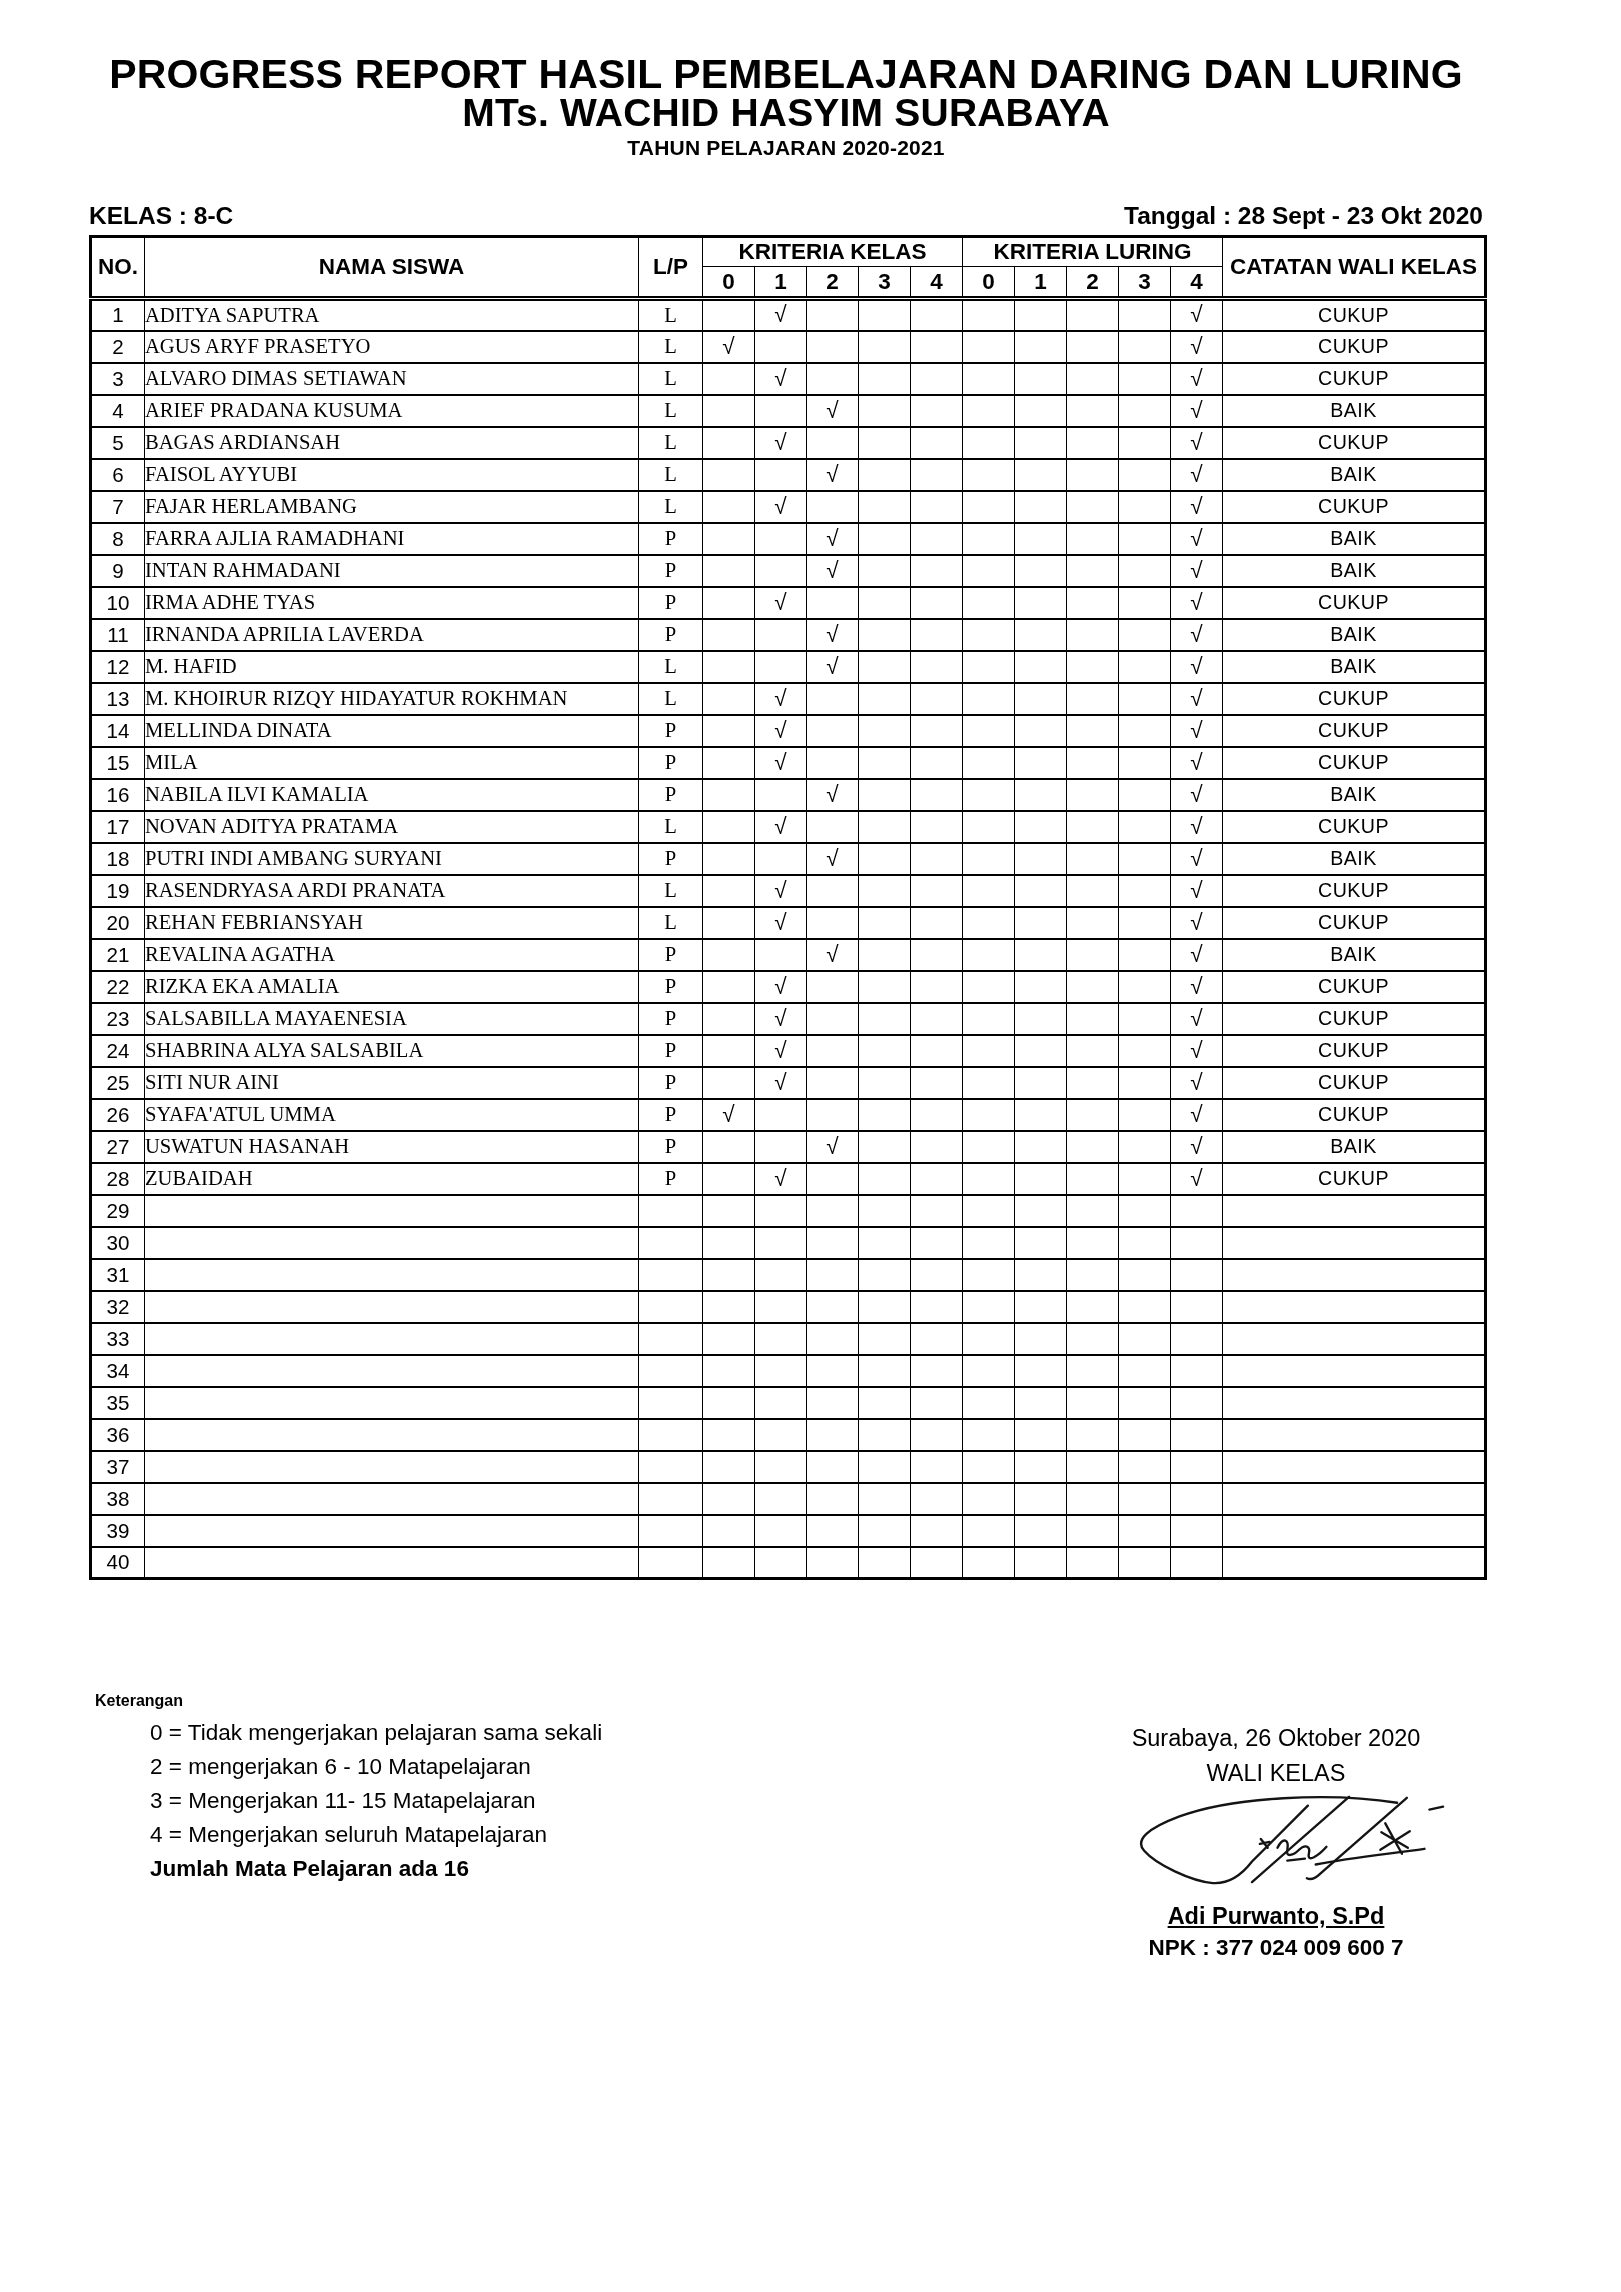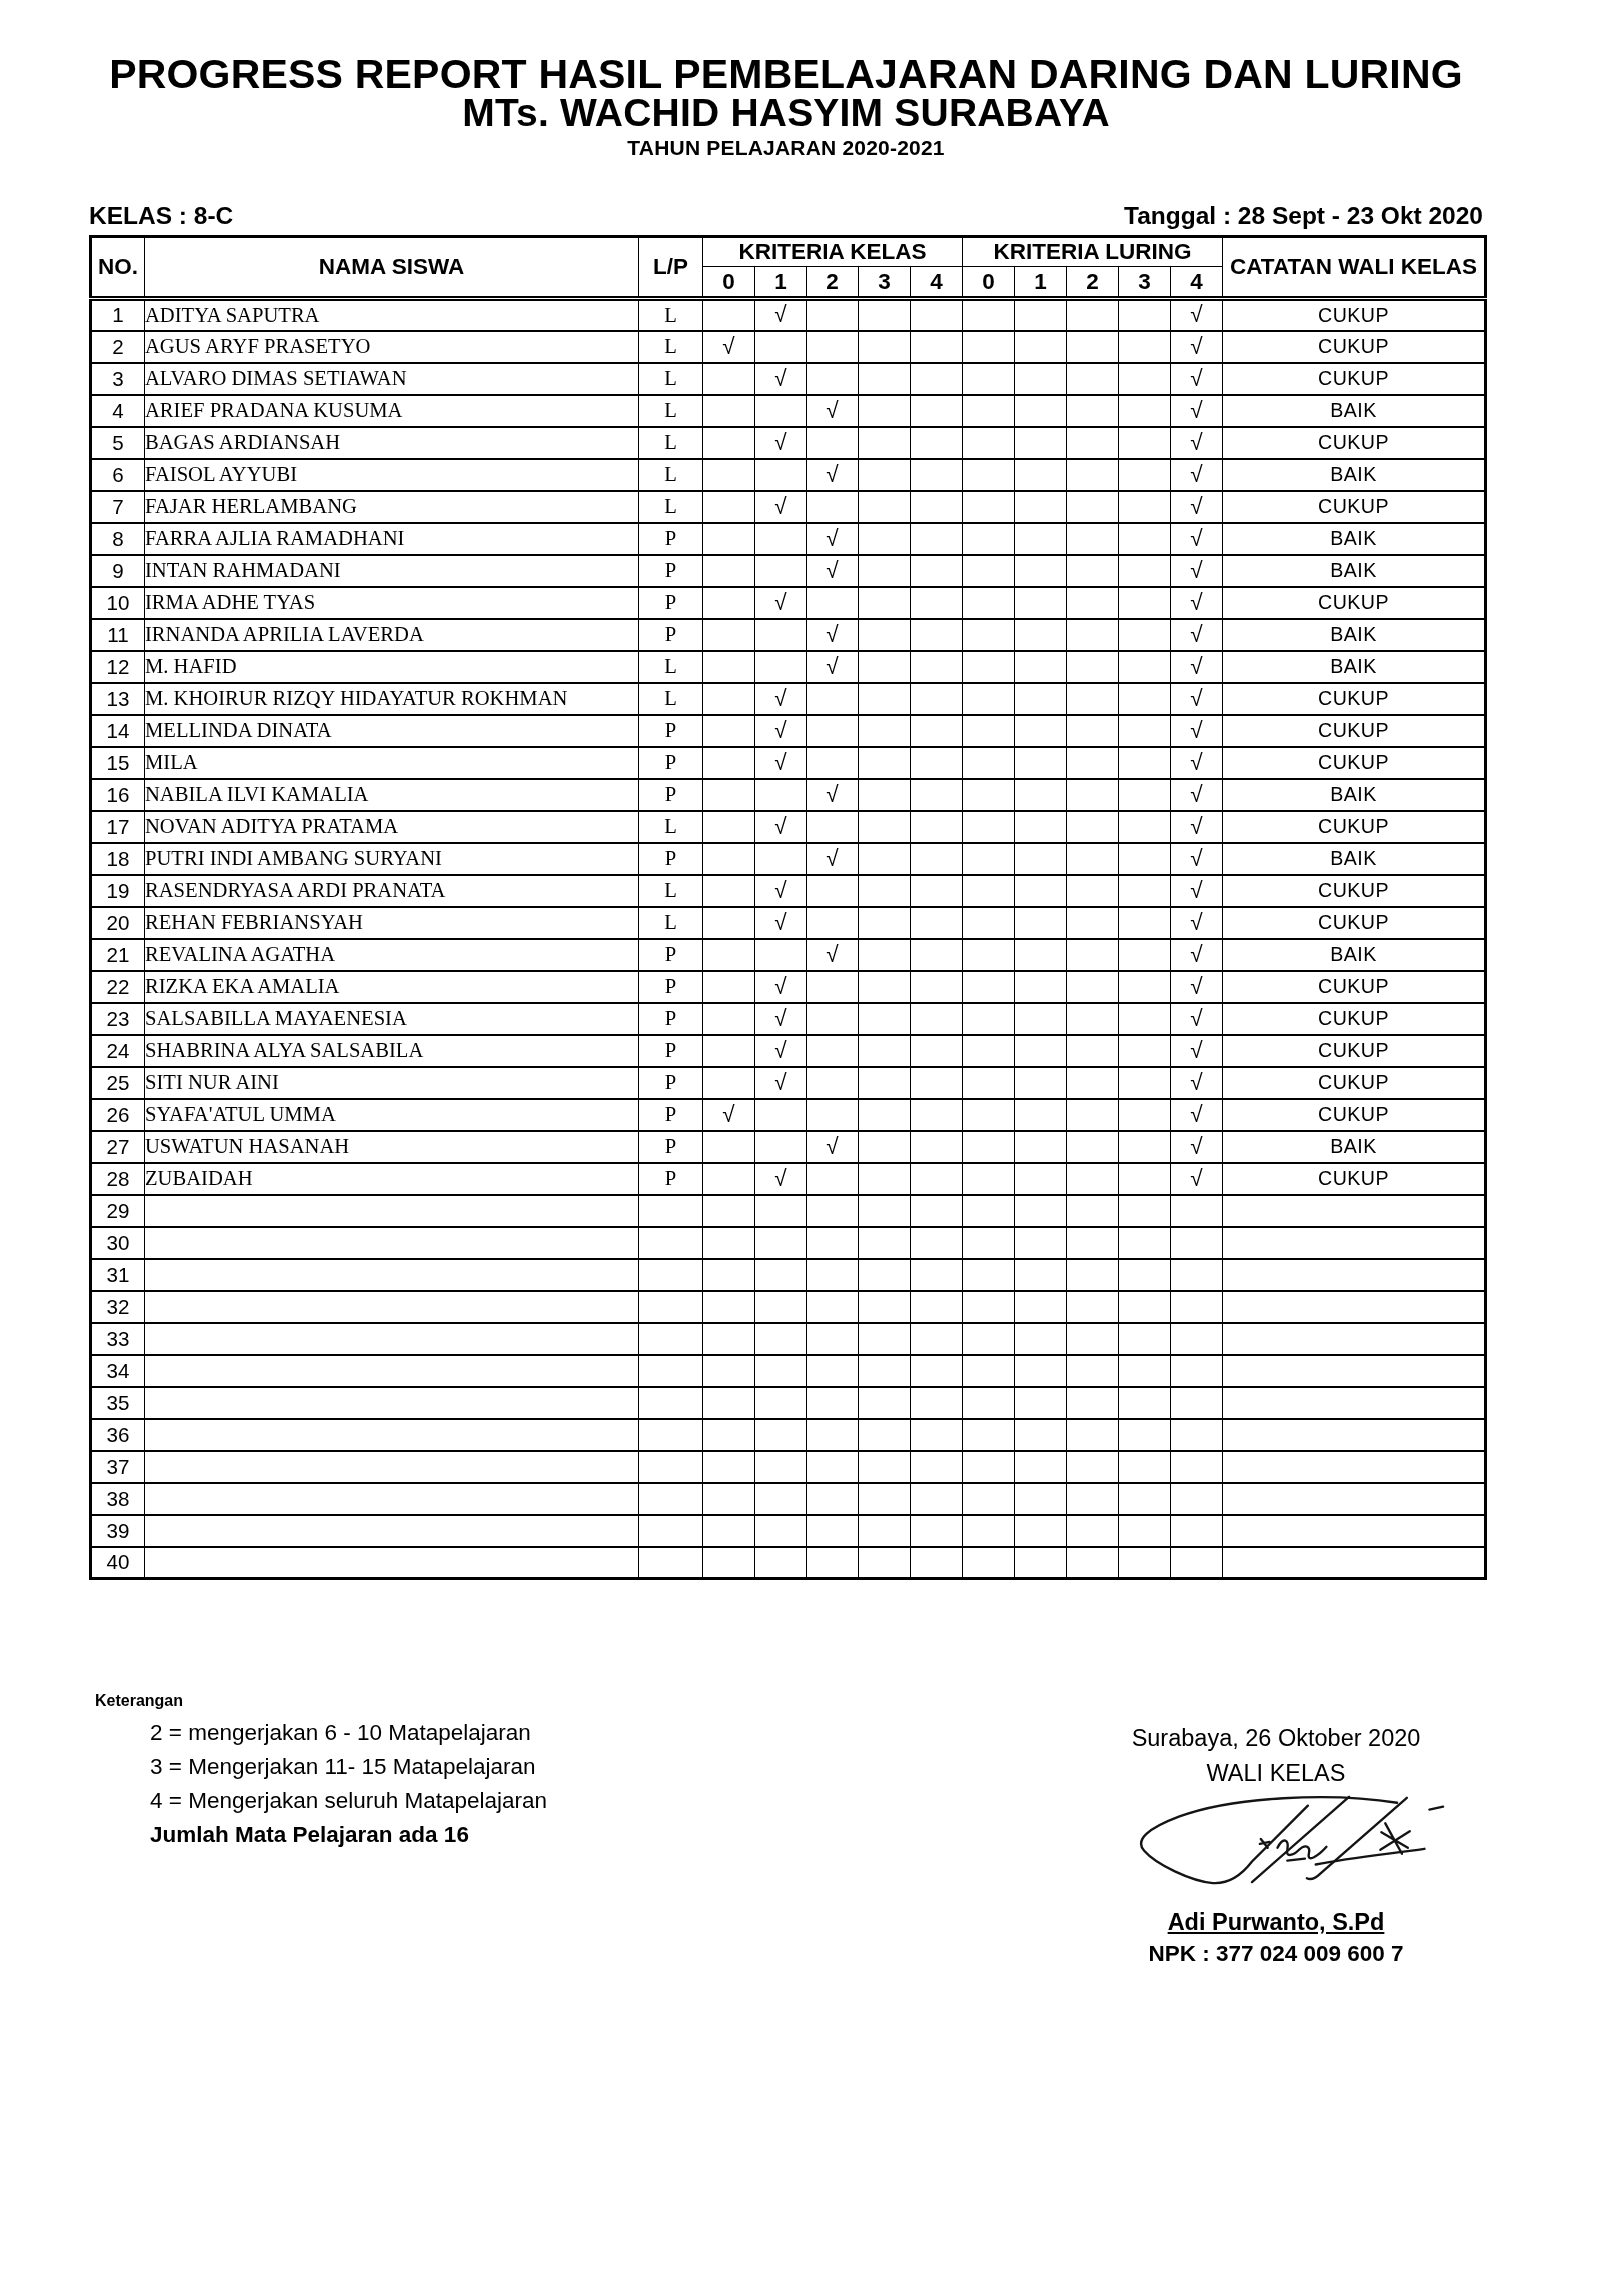--- a/index.html
+++ b/index.html
@@ -35,21 +35,21 @@
   td.c-crit { text-align:center; font-size:22.5px; }
   td.c-catatan { text-align:center; font-size:19.6px; letter-spacing:0.5px; }
   .keterangan { position:absolute; left:95px; top:1692px; font-size:22.5px; }
   .keterangan .kt-title { font-size:16px; font-weight:bold; margin-bottom:6px; }
   .keterangan .kt-lines { margin-left:55px; }
   .keterangan .kt-lines div { line-height:34px; }
   .keterangan .kt-jumlah { font-weight:bold; }
   .sig-block { position:absolute; left:1080px; top:1725px; width:392px; text-align:center; font-size:23.5px; }
   .sig-role { margin-top:7.8px; }
   .sig-svg { display:block; margin:2px auto 0 auto; }
-  .sig-name { font-weight:bold; text-decoration:underline; margin-top:20px; }
+  .sig-name { font-weight:bold; text-decoration:underline; margin-top:14px; }
   .sig-npk { font-weight:bold; font-size:22.5px; margin-top:4.9px; }
 </style>
 </head>
 <body>
 
 <div class="title" id="title1">PROGRESS REPORT HASIL PEMBELAJARAN DARING DAN LURING</div>
 <div class="title" id="title2">MTs. WACHID HASYIM SURABAYA</div>
 <div class="title" id="title3">TAHUN PELAJARAN 2020-2021</div>
 
 <div class="meta-row">
@@ -738,20 +738,21 @@
           <td class="c-crit"></td>
           <td class="c-catatan"></td>
         </tr>
       </tbody>
   </table>
 </div>
 
 <div class="keterangan">
   <div class="kt-title">Keterangan</div>
   <div class="kt-lines">
+    <div>0 = Tidak mengerjakan pelajaran sama sekali</div>
     <div>2 = mengerjakan 6 - 10  Matapelajaran</div>
     <div>3 = Mengerjakan 11- 15 Matapelajaran</div>
     <div>4 = Mengerjakan seluruh Matapelajaran</div>
     <div class="kt-jumlah">Jumlah Mata Pelajaran ada 16</div>
   </div>
 </div>
 
 <div class="sig-block">
   <div>Surabaya, 26 Oktober 2020</div>
   <div class="sig-role">WALI KELAS</div>

